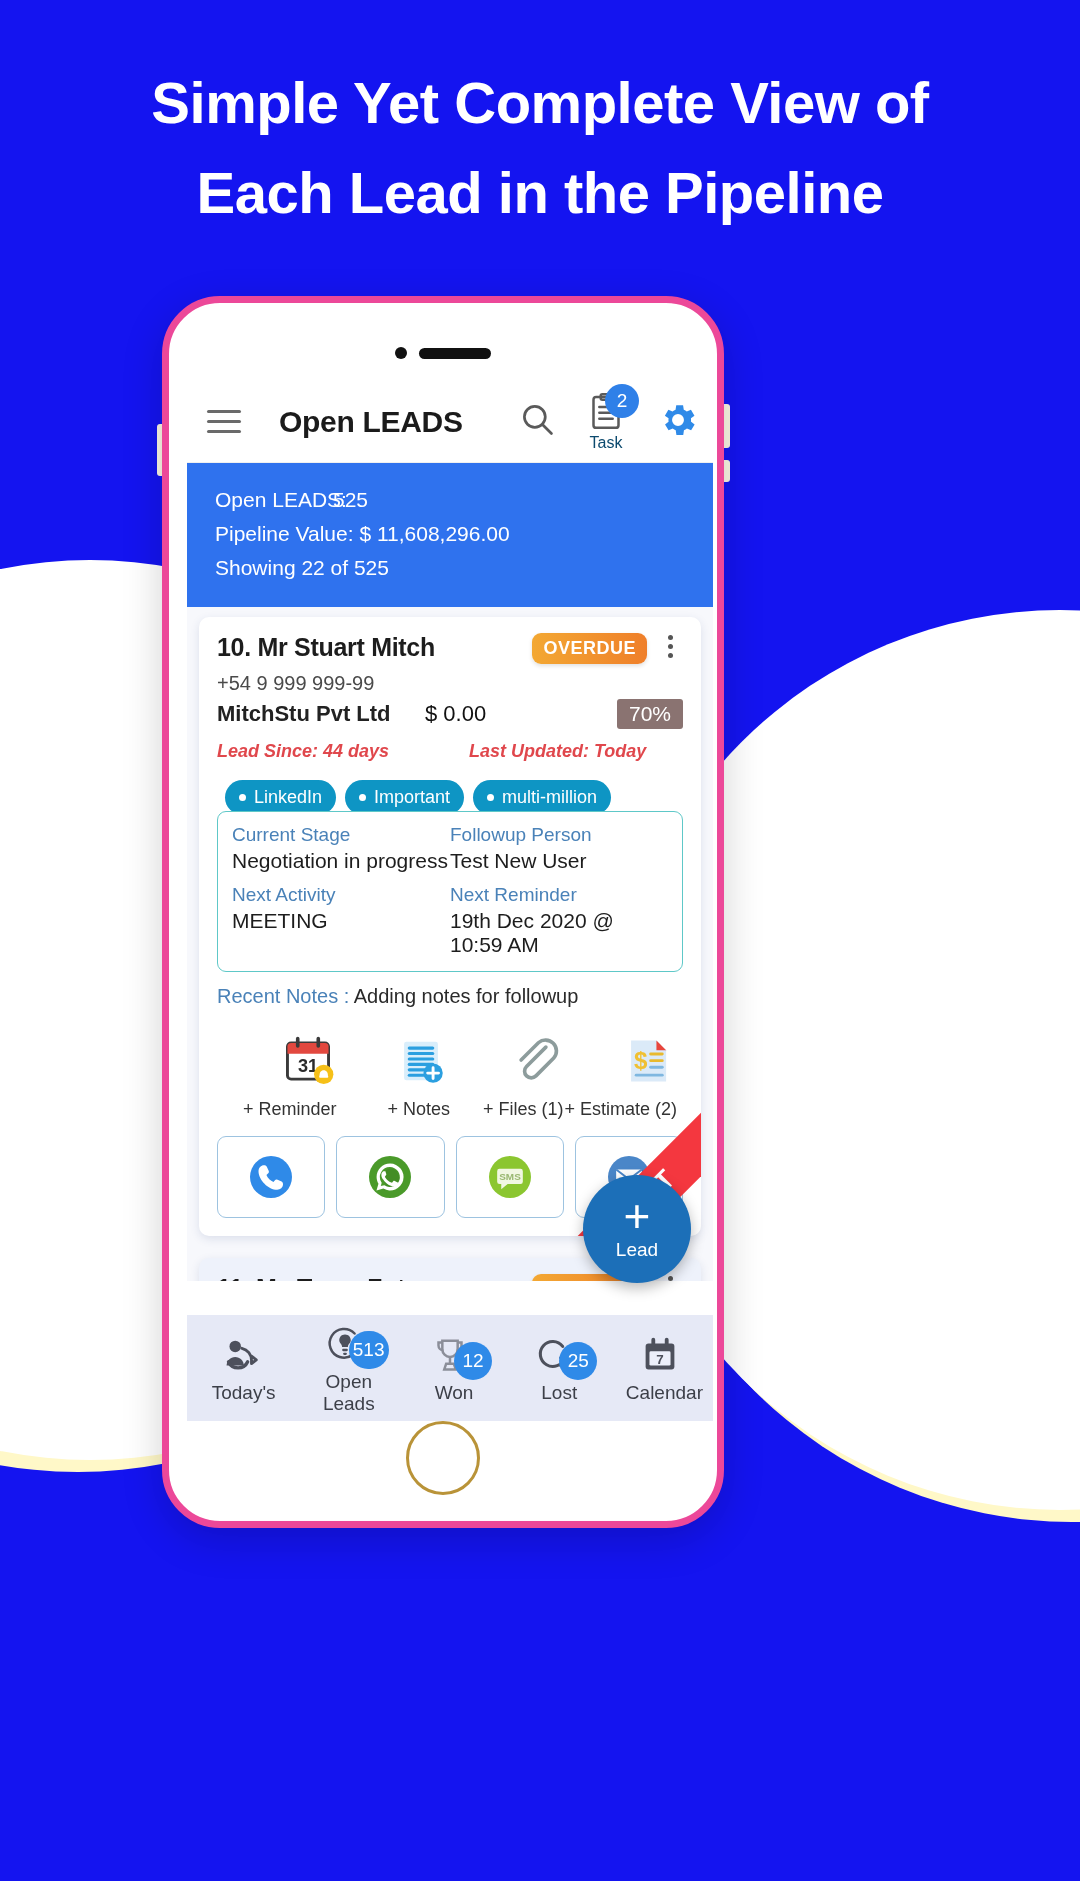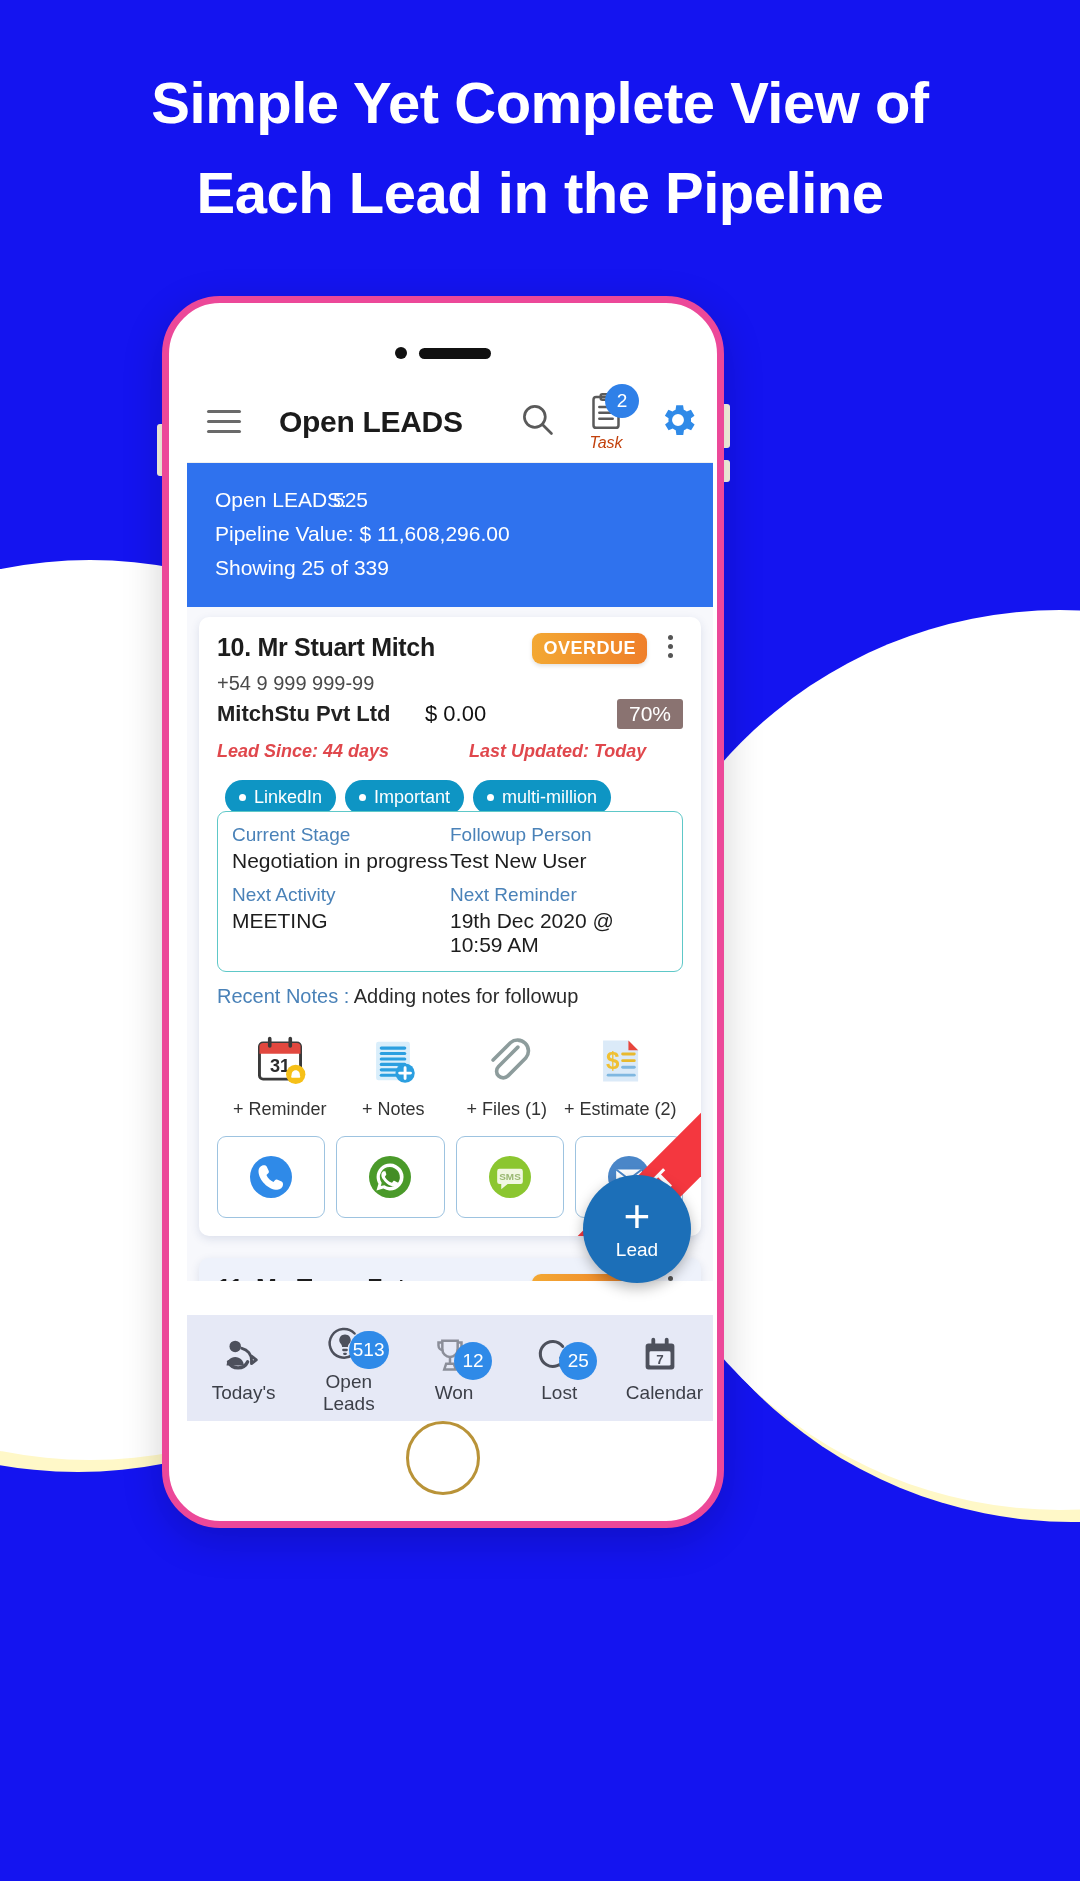--- a/index.html
+++ b/index.html
@@ -121,21 +121,21 @@
   }
   .hamburger { width: 34px; display: flex; flex-direction: column; gap: 7px; cursor: pointer; }
   .hamburger span { display: block; height: 3px; background: #6a6a6a; border-radius: 2px; }
   .appbar-title {
     font-size: 30px; font-weight: bold; color: #1b1b1b;
     margin-left: 38px; letter-spacing: -0.3px;
   }
   .appbar-spacer { flex: 1; }
   .icon-search { margin-right: 20px; }
   .task-wrap { position: relative; text-align: center; margin-right: 22px; width: 58px; }
-  .task-label { font-size: 16px; color: #c2410c; margin-top: -2px; font-style: italic; }
+  .task-label { font-size: 16px; color: #0c4a6e; margin-top: -2px; }
   .task-badge {
     position: absolute; right: -4px; top: -8px;
     width: 34px; height: 34px; border-radius: 50%;
     background: #2f80e8; color: #fff;
     font-size: 19px; line-height: 34px; text-align: center;
   }
 
   
   .summary {
     background: #2f72ee;
@@ -213,21 +213,21 @@
   .stage-col { width: 50%; }
   .stage-lbl { font-size: 19px; color: #4a82b8; }
   .stage-val { font-size: 21px; color: #1d1d1d; margin-top: 3px; margin-bottom: 11px; }
   .stage-val.last { margin-bottom: 0; }
 
   .notes-line { margin-top: 13px; font-size: 20px; }
   .notes-k { color: #4a82b8; }
   .notes-v { color: #2a2a2a; }
 
   .actions4 { display: flex; margin-top: 24px; padding: 0 6px; }
-  .act { width: 25%; text-align: center; }
+  .act { width: 25%; text-align: right; }
   .act-lbl { font-size: 18px; color: #333; margin-top: 5px; }
 
   .comms { display: flex; gap: 11px; margin-top: 16px; padding-bottom: 18px; }
   .comm {
     flex: 1; height: 82px;
     border: 1px solid #9dc3e0; border-radius: 9px;
     background: #fff;
     display: flex; align-items: center; justify-content: center;
   }
   .hot-ribbon {
@@ -345,21 +345,21 @@
 
     <div class="summary">
       <div class="summary-lines">
         <div class="sum-row1">
           <span class="sum-label">Open LEADS:</span><span class="sum-val">525</span>
         </div>
         <div>
           <span>Pipeline Value:</span>
           <span>$ 11,608,296.00</span>
         </div>
-        <div>Showing 25 of 339</div>
+        <div>Showing 22 of 525</div>
       </div>
     </div>
 
     <div class="cards">
 
       <div class="lead-card">
         <div class="lc-top">
           <div class="lc-name">10. Mr Stuart Mitch</div>
           <div class="badge-overdue">OVERDUE</div>
           <div class="kebab">

